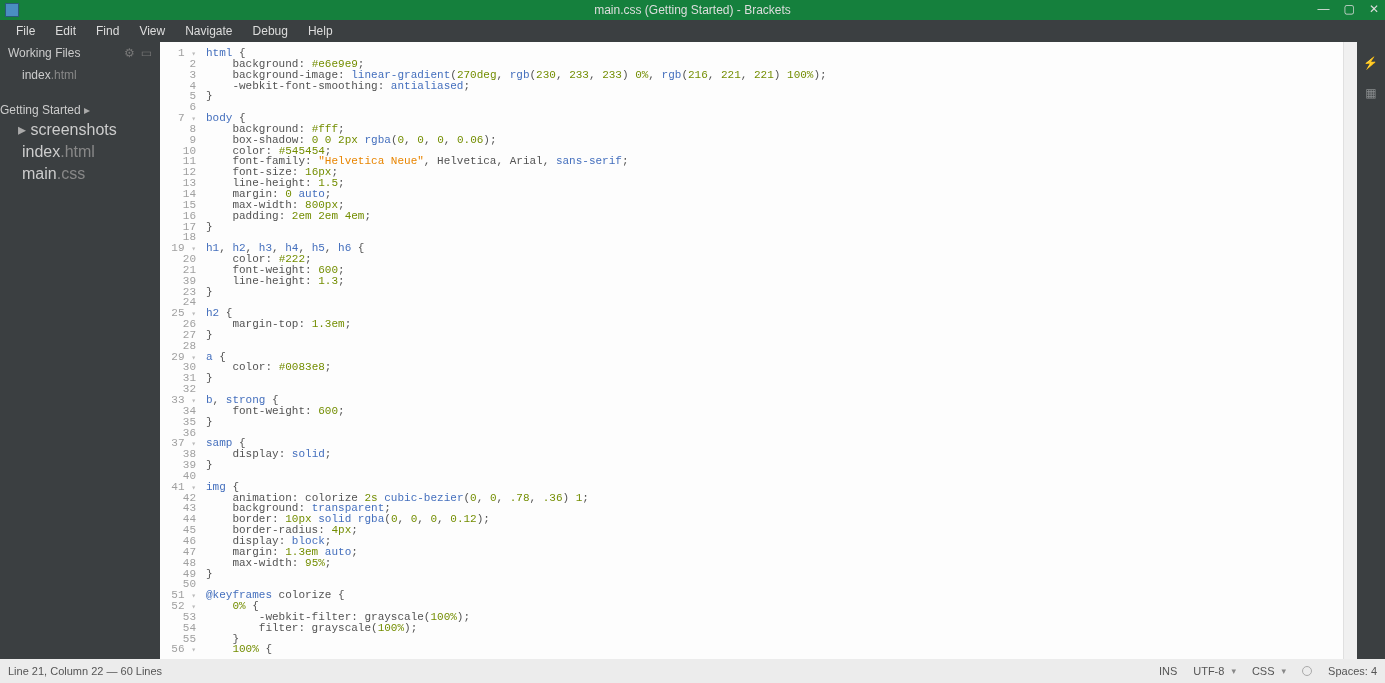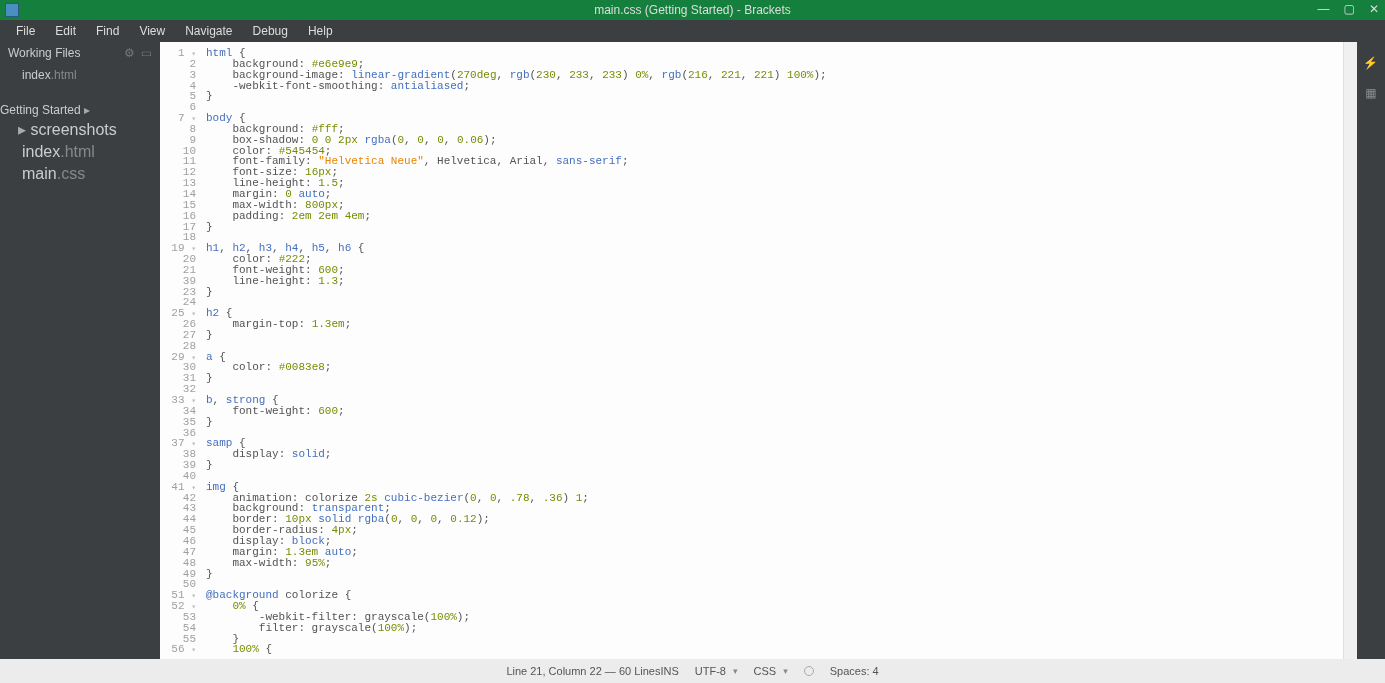--- a/index.html
+++ b/index.html
@@ -142,21 +142,21 @@
   gap: 16px;
   color: #8a8d8f;
 }
 .statusbar {
   height: 24px;
   background: #ececec;
   color: #555;
   font-size: 11px;
   display: flex;
   align-items: center;
-  justify-content: center;
+  justify-content: space-between;
   padding: 12px 8px;
 }
 .statusbar .right { display:flex; gap:16px; align-items:center; }
 .statusbar .pill { display:flex; align-items:center; gap:4px;}
 .statusbar .circ {
   width:10px;height:10px;border:1px solid #aaa;border-radius:50%;
 }
 .tri::after{content:"▾"; font-size:9px; margin-left:3px; color:#888;}
 </style>
 </head>
@@ -307,21 +307,21 @@
 <span class="tok-sel">img</span> {
     <span class="tok-prop">animation</span>: colorize <span class="tok-num">2s</span> <span class="tok-kw">cubic-bezier</span>(<span class="tok-num">0</span>, <span class="tok-num">0</span>, <span class="tok-num">.78</span>, <span class="tok-num">.36</span>) <span class="tok-num">1</span>;
     <span class="tok-prop">background</span>: <span class="tok-kw">transparent</span>;
     <span class="tok-prop">border</span>: <span class="tok-num">10px</span> <span class="tok-kw">solid</span> <span class="tok-kw">rgba</span>(<span class="tok-num">0</span>, <span class="tok-num">0</span>, <span class="tok-num">0</span>, <span class="tok-num">0.12</span>);
     <span class="tok-prop">border-radius</span>: <span class="tok-num">4px</span>;
     <span class="tok-prop">display</span>: <span class="tok-kw">block</span>;
     <span class="tok-prop">margin</span>: <span class="tok-num">1.3em</span> <span class="tok-kw">auto</span>;
     <span class="tok-prop">max-width</span>: <span class="tok-num">95%</span>;
 }
 
-<span class="tok-sel">@background</span> colorize {
+<span class="tok-sel">@keyframes</span> colorize {
     <span class="tok-num">0%</span> {
         <span class="tok-prop">-webkit-filter</span>: grayscale(<span class="tok-num">100%</span>);
         <span class="tok-prop">filter</span>: grayscale(<span class="tok-num">100%</span>);
     }
     <span class="tok-num">100%</span> {
 </div>
     <div class="editor-scroll"></div>
   </div>
 
   <div class="rightbar">

